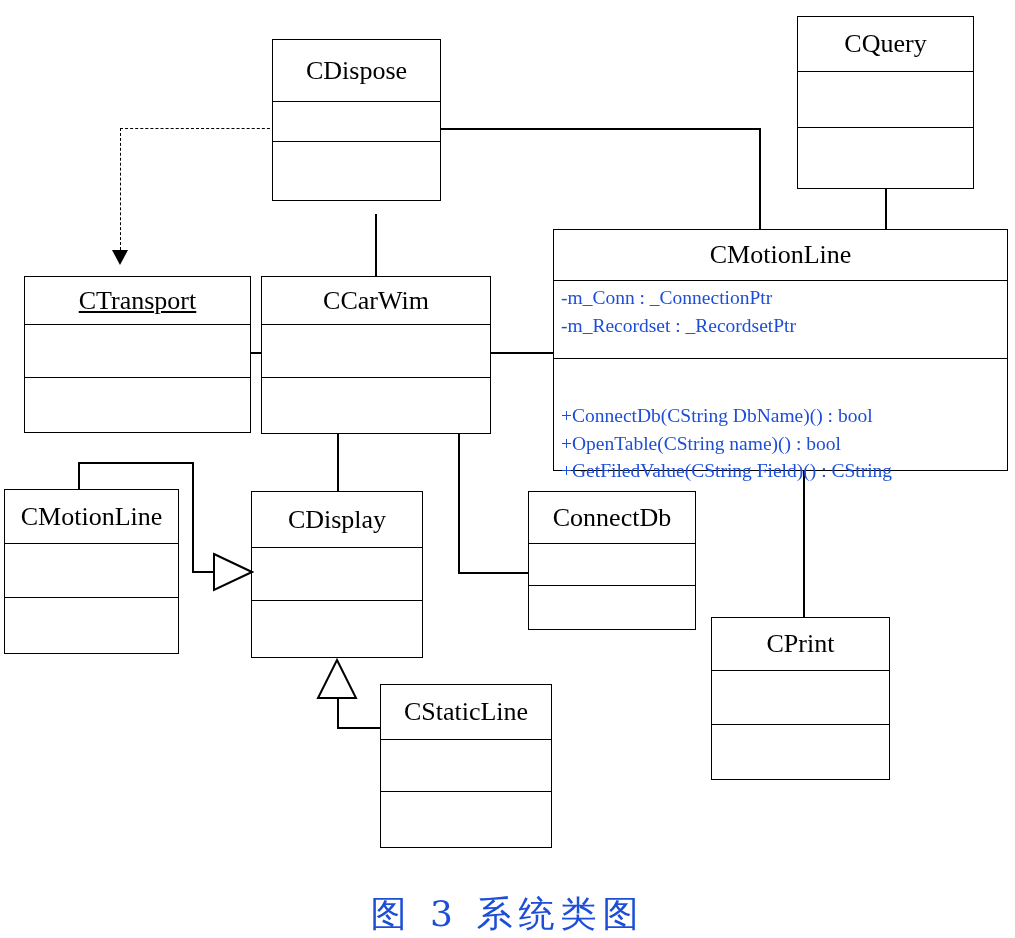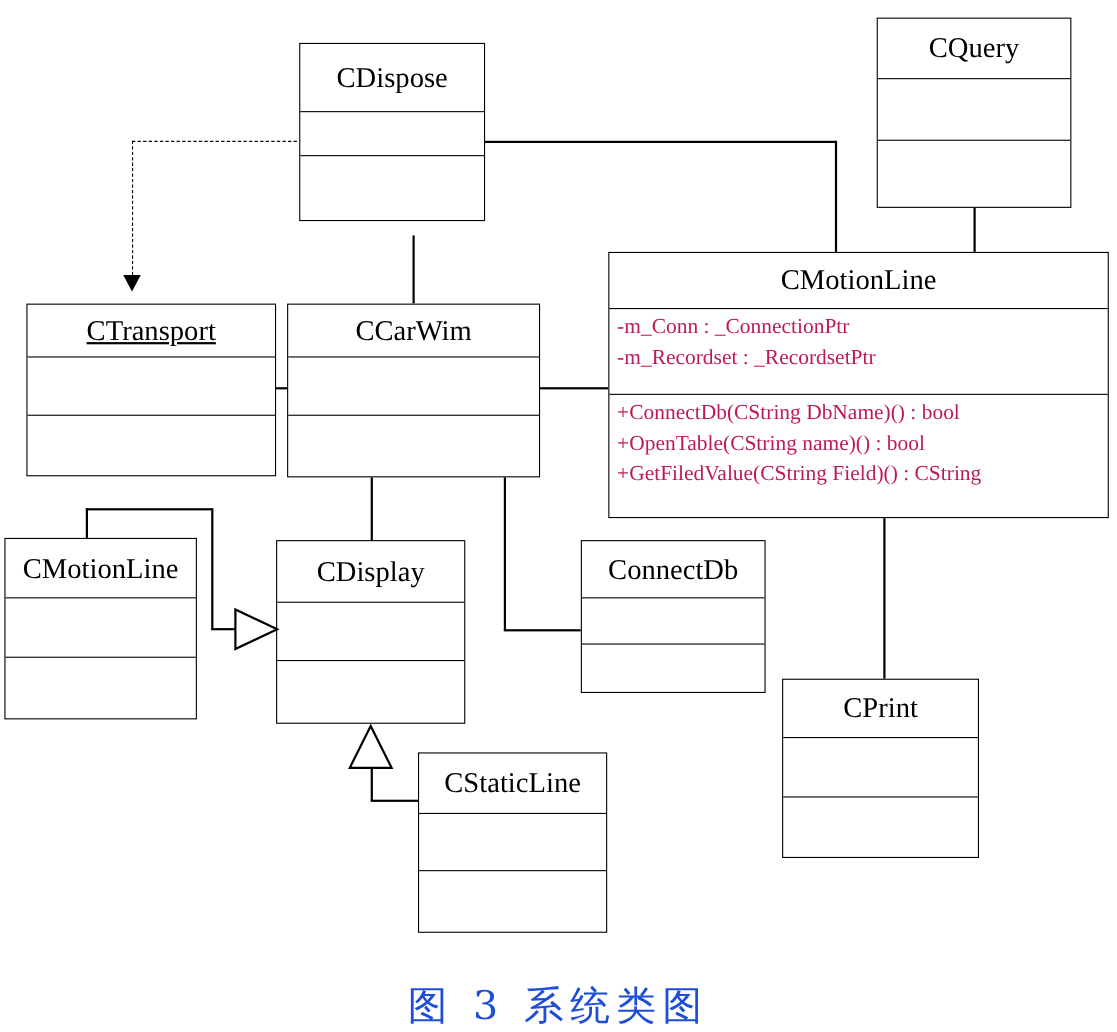--- a/index.html
+++ b/index.html
@@ -34,28 +34,29 @@
     padding: 2px 4px;
     white-space: nowrap;
   }
   .uml-section {
     box-sizing: border-box;
     border-bottom: 1.6px solid #000000;
     padding: 3px 7px;
   }
   .uml-section:last-child {
     border-bottom: none;
+    margin-top: 40px;
   }
   .uml-section.empty {
     padding: 0;
   }
   .uml-line {
     font-size: 19.5px;
     line-height: 1.42;
-    color: #be185d;
+    color: #1d4ed8;
     white-space: nowrap;
   }
   .edge {
     position: absolute;
     background: #000000;
     z-index: 1;
   }
   .edge.h { height: 1.6px; }
   .edge.v { width: 1.6px; }
   .dashed-h {

